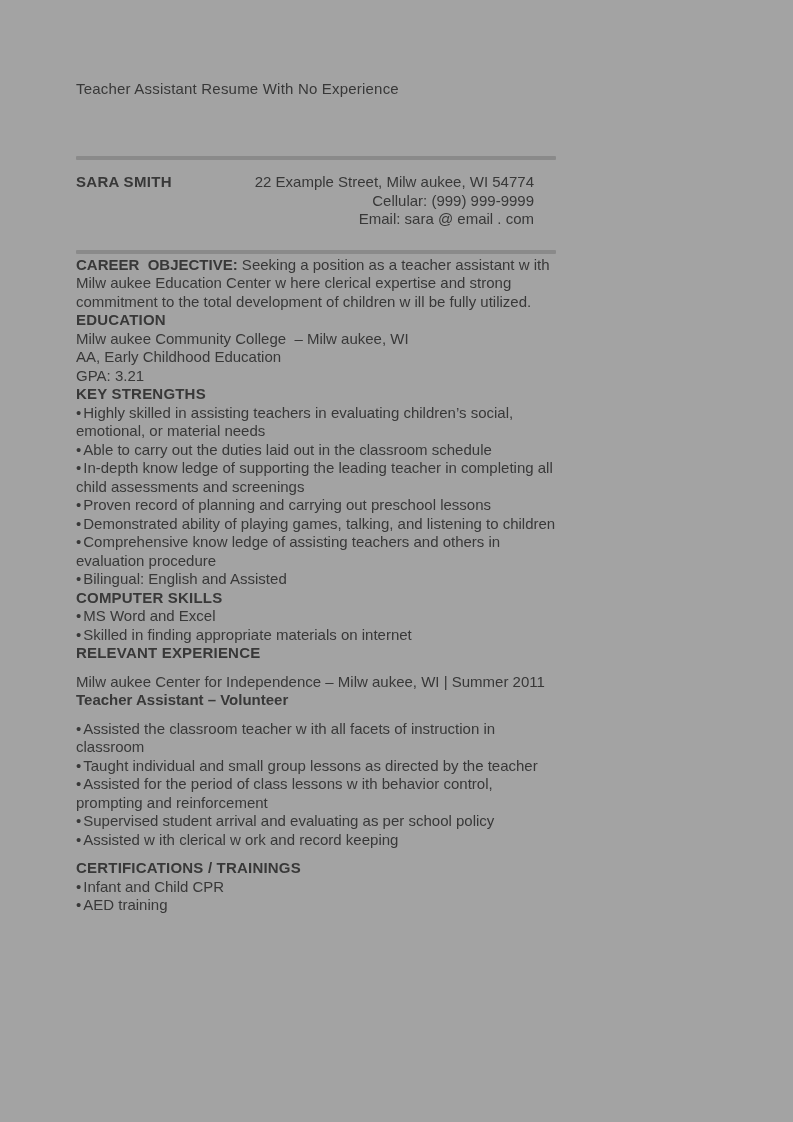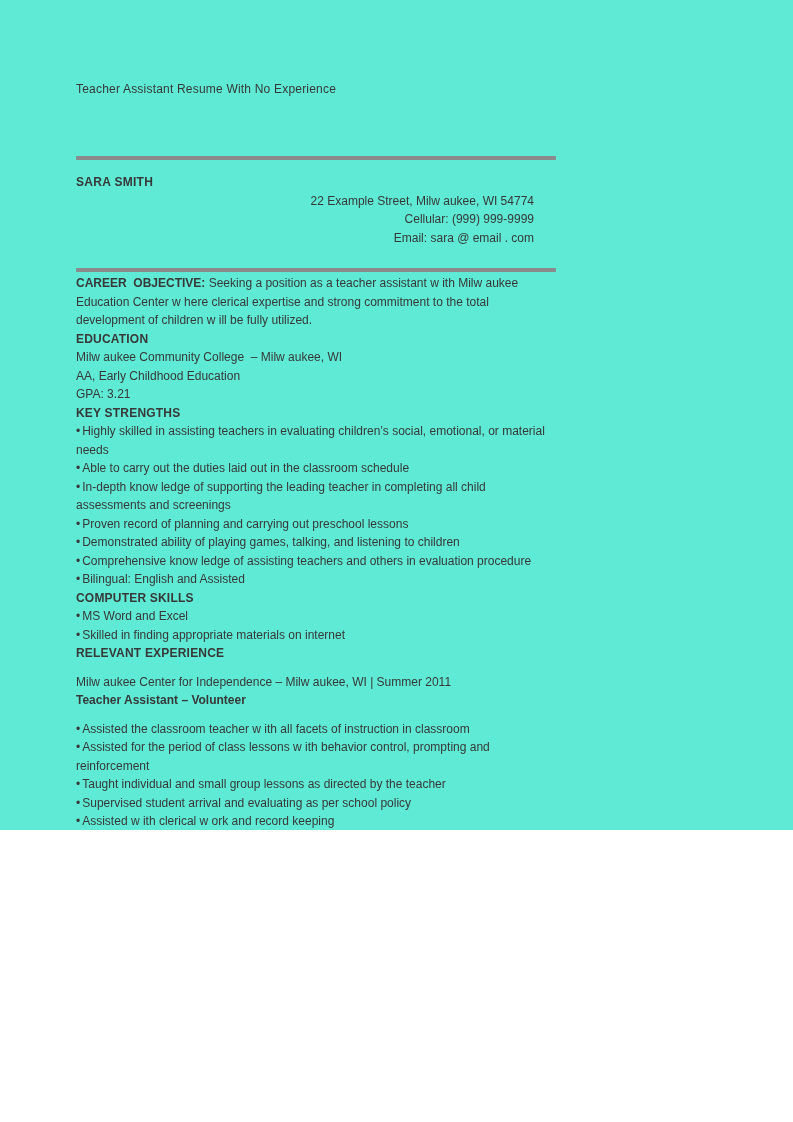--- a/index.html
+++ b/index.html
@@ -1,44 +1,43 @@
 <!DOCTYPE html>
 <html><head>
 <meta charset="utf-8">
 <style>
   * { margin: 0; padding: 0; box-sizing: border-box; }
   html, body { background: #ffffff; }
   .page {
     position: relative;
     width: 793px;
-    height: 830px;
-    background: #5eead4;
+    height: 1122px;
+    background: #a3a3a3;
     font-family: "Liberation Sans", "DejaVu Sans", sans-serif;
-    font-size: 12px;
+    font-size: 15px;
     color: #383838;
     overflow: hidden;
   }
   .content {
     padding: 82px 237px 0 76px; 
   }
   .t { white-space: pre-wrap; }
   .doc-title { font-weight: normal; line-height: 14px; letter-spacing: 0.2px; }
   .bar {
     height: 4px;
     background: #8a8a8a;
     border-radius: 1px;
   }
   .bar1 { margin-top: 60px; }
   .bar2 { margin-top: 21px; }
   .header-row {
     margin-top: 13px;
     display: flex;
     justify-content: space-between;
     line-height: 18.5px;
-    flex-direction: column;
   }
   .name { font-weight: bold; letter-spacing: 0.3px; }
   .contact { text-align: right; padding-right: 22px; }
   .para { margin-top: 2px; line-height: 18.5px; }
   .bold { font-weight: bold; }
   .sec { line-height: 18.5px; }
   .sec-heading { font-weight: bold; letter-spacing: 0.2px; line-height: 18.5px; }
   .line, .bullet-line { line-height: 18.5px; }
   .sub-block { margin-top: 10px; line-height: 18.5px; }
   .role { font-weight: bold; }
@@ -94,22 +93,22 @@
     </div>
 
     <div class="sec">
       <div class="sec-heading t">RELEVANT EXPERIENCE</div>
       <div class="sub-block">
         <div class="line t">Milw aukee Center for Independence – Milw aukee, WI | Summer 2011</div>
         <div class="line role t">Teacher Assistant – Volunteer</div>
       </div>
       <div class="sub-block">
         <div class="bullet-line"><span class="blt t">•</span><span class="t">Assisted the classroom teacher w ith all facets of instruction in classroom</span></div>
+        <div class="bullet-line"><span class="blt t">•</span><span class="t">Taught individual and small group lessons as directed by the teacher</span></div>
         <div class="bullet-line"><span class="blt t">•</span><span class="t">Assisted for the period of class lessons w ith behavior control, prompting and reinforcement</span></div>
-        <div class="bullet-line"><span class="blt t">•</span><span class="t">Taught individual and small group lessons as directed by the teacher</span></div>
         <div class="bullet-line"><span class="blt t">•</span><span class="t">Supervised student arrival and evaluating as per school policy</span></div>
         <div class="bullet-line"><span class="blt t">•</span><span class="t">Assisted w ith clerical w ork and record keeping</span></div>
       </div>
     </div>
 
     <div class="sec sub-block">
       <div class="sec-heading t">CERTIFICATIONS / TRAININGS</div>
       <div class="bullet-line"><span class="blt t">•</span><span class="t">Infant and Child CPR</span></div>
       <div class="bullet-line"><span class="blt t">•</span><span class="t">AED training</span></div>
     </div>

